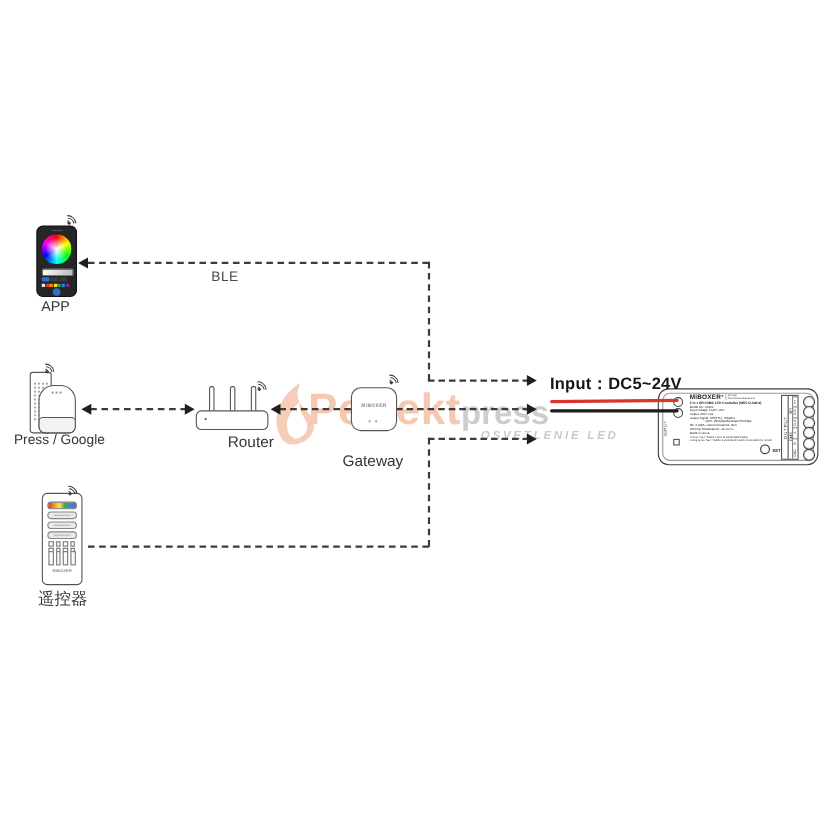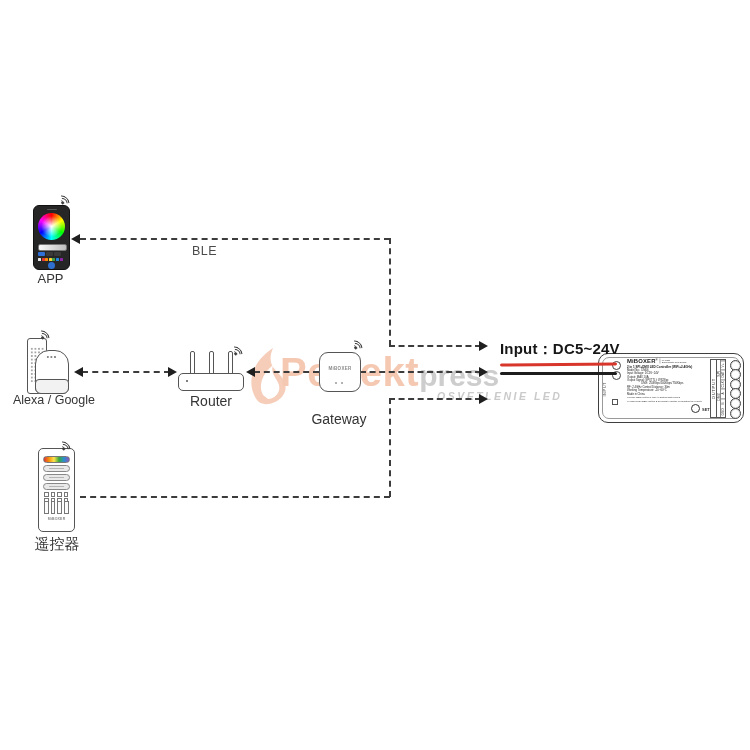--- a/index.html
+++ b/index.html
@@ -199,35 +199,35 @@
   <div class="node-label" style="left:33px;top:271px;width:35px;font-size:13px;">APP</div>
 
   <div class="spk-tall"></div>
   <div class="spk-round"></div>
   <span class="wifi" style="left:40px;top:325px;">
       <i></i>
       <i></i>
       <i></i>
       <b></b>
     </span>
-  <div class="node-label" style="left:8px;top:393px;width:92px;font-size:12.5px;">Alexa / Google</div>
+  <div class="node-label" style="left:8px;top:393px;width:92px;font-size:12.5px;">Press / Google</div>
 
   <div class="antenna" style="left:190px;top:351px;"></div>
   <div class="antenna" style="left:209px;top:351px;"></div>
   <div class="antenna" style="left:228px;top:351px;"></div>
   <div class="router-body">
       <i></i>
     </div>
   <span class="wifi" style="left:233px;top:341px;">
       <i></i>
       <i></i>
       <i></i>
       <b></b>
     </span>
-  <div class="node-label" style="left:181px;top:393px;width:60px;">Router</div>
+  <div class="node-label" style="left:198px;top:393px;width:60px;">Router</div>
 
   <div class="gateway">
     <div class="gwbrand">MiBOXER</div>
     <div class="gwdots">
         <i></i>
         <i></i>
       </div>
   </div>
   <span class="wifi" style="left:353px;top:335px;">
       <i></i>

